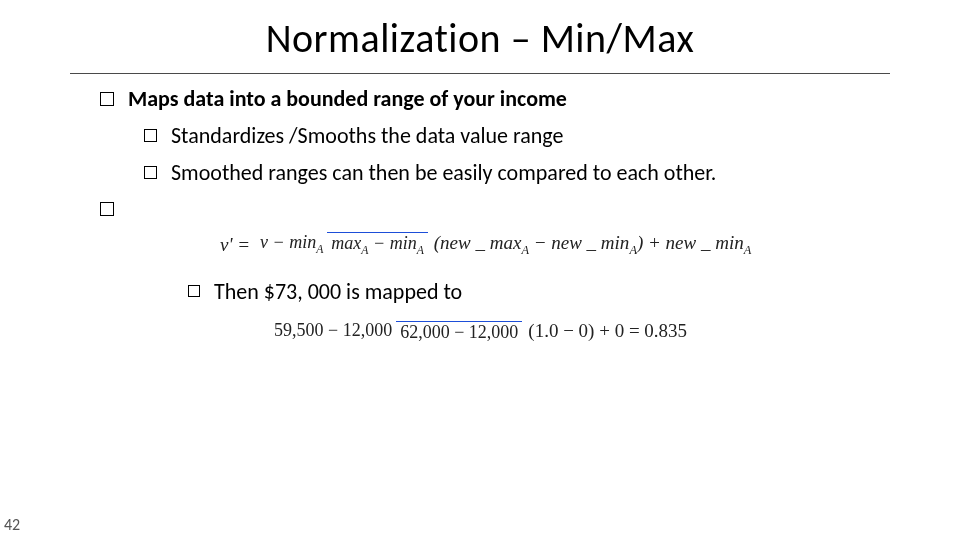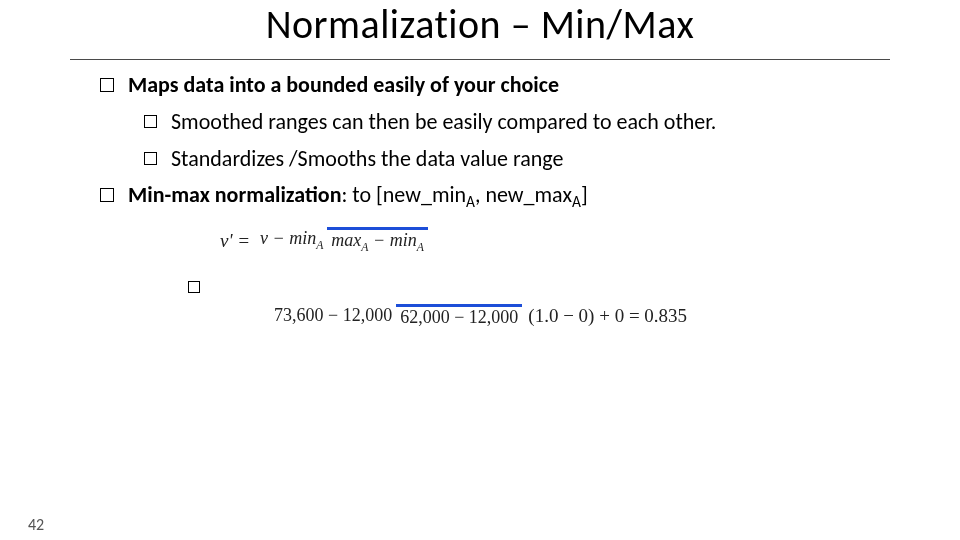--- a/index.html
+++ b/index.html
@@ -15,21 +15,21 @@
   .slide {
     position: relative;
     width: 960px;
     height: 540px;
     box-sizing: border-box;
   }
   .title {
     font-size: 40px;
     font-weight: 400;
     text-align: center;
-    padding-top: 0;
+    padding-top: 14px;
     letter-spacing: 0.5px;
     color: #000;
   }
   .rule {
     border: none;
     border-top: 1px solid #4a4a4a;
     margin: 10px 70px 0 70px;
   }
   .body {
     padding: 4px 50px 0 100px;
@@ -69,86 +69,87 @@
     gap: 6px;
   }
   .frac {
     display: inline-flex;
     align-items: center;
     font-size: 18px;
     line-height: 1.1;
     vertical-align: middle;
   }
   .frac .num { padding: 0 4px 1px 4px; }
-  .frac .den { border-top: 3px solid #1d4ed8; padding: 1px 4px 0 4px; }
+  .frac .den { border-top: 1px solid #1d4ed8; padding: 1px 4px 0 4px; }
   .fsub { font-size: 0.65em; vertical-align: sub; font-style: italic; }
   .upright { font-style: normal; }
 
   .page-num {
     position: absolute;
-    left: 28px;
+    left: 4px;
     bottom: 6px;
     font-size: 16px;
     color: #555;
   }
 </style>
 </head>
 <body>
 
 <div class="slide">
 
   <div class="title">Normalization – Min/Max</div>
   <hr class="rule">
 
   <div class="body">
 
     <div class="row lvl1">
       <span class="bullet"></span>
-      <span class="bold">Maps data into a bounded easily of your choice</span>
+      <span class="bold">Maps data into a bounded range of your income</span>
+    </div>
+
+    <div class="row lvl2">
+      <span class="bullet b2"></span>
+      <span>Standardizes /Smooths the data value range</span>
     </div>
 
     <div class="row lvl2">
       <span class="bullet b2"></span>
       <span>Smoothed ranges can then be easily compared to each other.</span>
     </div>
 
-    <div class="row lvl2">
-      <span class="bullet b2"></span>
-      <span>Standardizes /Smooths the data value range</span>
-    </div>
-
     <div class="row lvl1">
       <span class="bullet"></span>
-      <span>
-        <span class="bold">Min-max normalization</span><span>: to [new_min</span><span class="sub">A</span><span>, new_max</span><span class="sub">A</span><span>]</span>
-      </span>
     </div>
 
     <div class="formula">
       <span>v' =</span>
       <span class="frac">
         <span class="num">
           <span>v − min</span><span class="fsub">A</span>
         </span>
         <span class="den">
           <span>max</span><span class="fsub">A</span><span> − min</span><span class="fsub">A</span>
         </span>
       </span>
+      <span>
+        <span>(new _ max</span><span class="fsub">A</span><span> − new _ min</span><span class="fsub">A</span><span>) + new _ min</span><span class="fsub">A</span>
+      </span>
     </div>
 
     <div style="height:8px"></div>
 
 
     <div class="row lvl3">
       <span class="bullet b3"></span>
+      <span>Then $73, 000 is mapped to</span>
     </div>
 
     <div class="formula" style="margin-left:170px; margin-top:10px;">
       <span class="frac">
-        <span class="num upright">73,600 − 12,000</span>
+        <span class="num upright">59,500 − 12,000</span>
         <span class="den upright">62,000 − 12,000</span>
       </span>
       <span class="upright">(1.0 − 0) + 0 = 0.835</span>
     </div>
 
   </div>
 
   <div class="page-num">42</div>
 </div>
 

